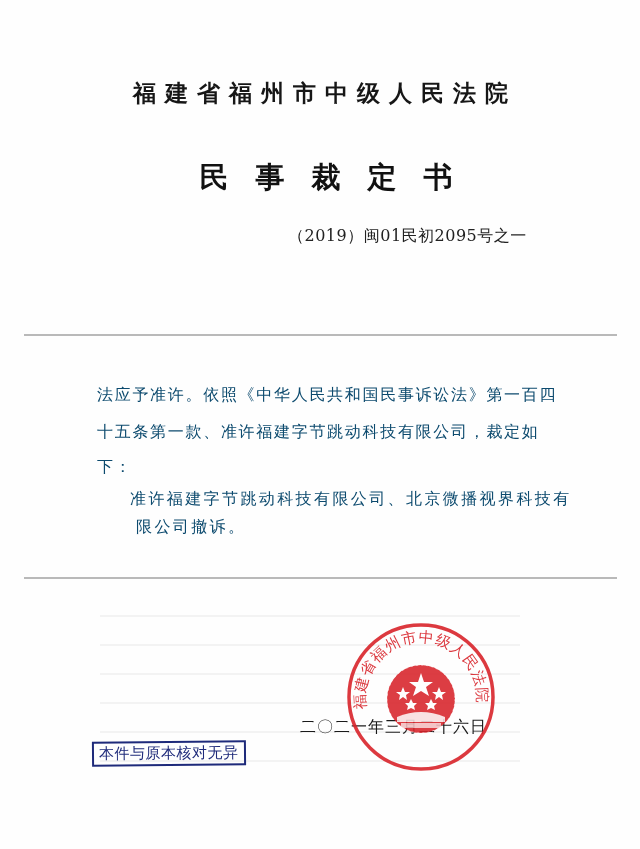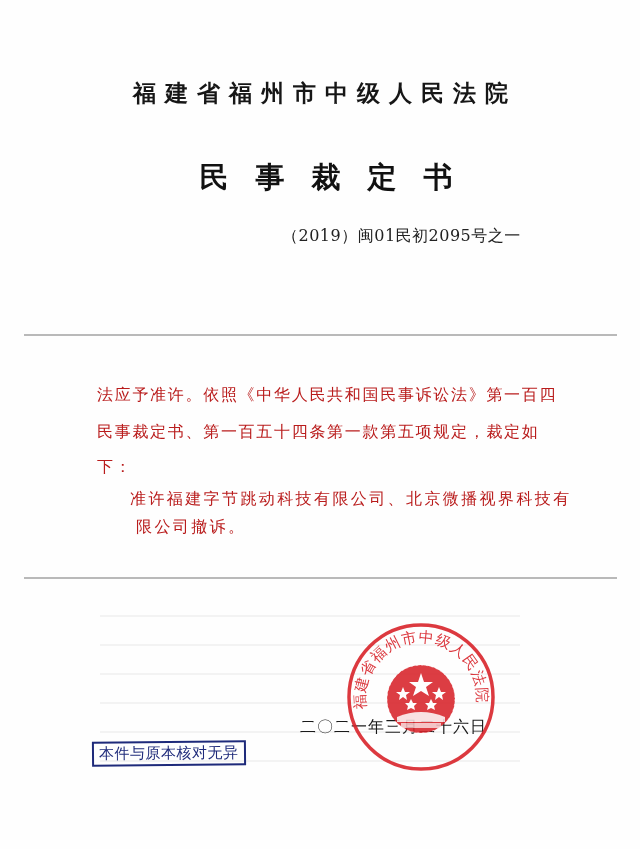--- a/index.html
+++ b/index.html
@@ -37,40 +37,40 @@
       font-size: 29px;
       font-weight: bold;
       letter-spacing: 27px;
       padding-left: 39px;
       box-sizing: border-box;
       color: #111;
     }
     .case-number {
       position: absolute;
       top: 226px;
-      left: 282px;
+      left: 288px;
       font-size: 16px;
       color: #222;
       letter-spacing: 0.5px;
       white-space: nowrap;
     }
     .divider {
       position: absolute;
       left: 24px;
       width: 593px;
       height: 2px;
       background: #b9b9b9;
     }
     .divider.top { top: 334px; }
     .divider.bottom { top: 577px; }
     .body-text {
       position: absolute;
       left: 97px;
       font-size: 16px;
-      color: #b91c1c;
+      color: #0c4a6e;
       white-space: nowrap;
       letter-spacing: 1.7px;
     }
     .l1 { top: 385px; }
     .l2 { top: 422px; }
     .l3 { top: 457px; }
     .l4 { top: 489px; left: 130px; letter-spacing: 2.4px; text-align: center; }
     .l5 { top: 517px; left: 112px; letter-spacing: 2.4px; margin-left: 24px; }
 
     .faint-rows {
@@ -121,21 +121,21 @@
 <body>
 
 <div class="court-name">福建省福州市中级人民法院</div>
 <div class="doc-title">民事裁定书</div>
 <div class="case-number">（2019）闽01民初2095号之一</div>
 
 <div class="divider top"></div>
 
 <div>
   <div class="body-text l1">法应予准许。依照《中华人民共和国民事诉讼法》第一百四</div>
-  <div class="body-text l2">民事裁定书、第一百五十四条第一款第五项规定，裁定如</div>
+  <div class="body-text l2">十五条第一款、准许福建字节跳动科技有限公司，裁定如</div>
   <div class="body-text l3">下：</div>
   <div class="body-text l4">准许福建字节跳动科技有限公司、北京微播视界科技有</div>
   <div class="body-text l5">限公司撤诉。</div>
 </div>
 
 <div class="divider bottom"></div>
 
 <div class="faint-rows">
   <div></div>
     <div></div>

